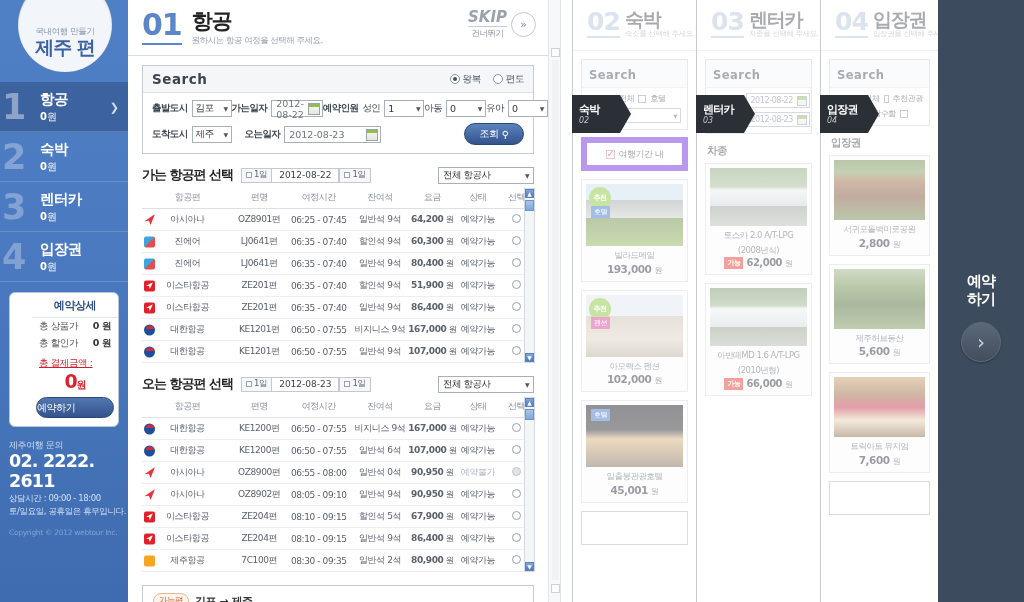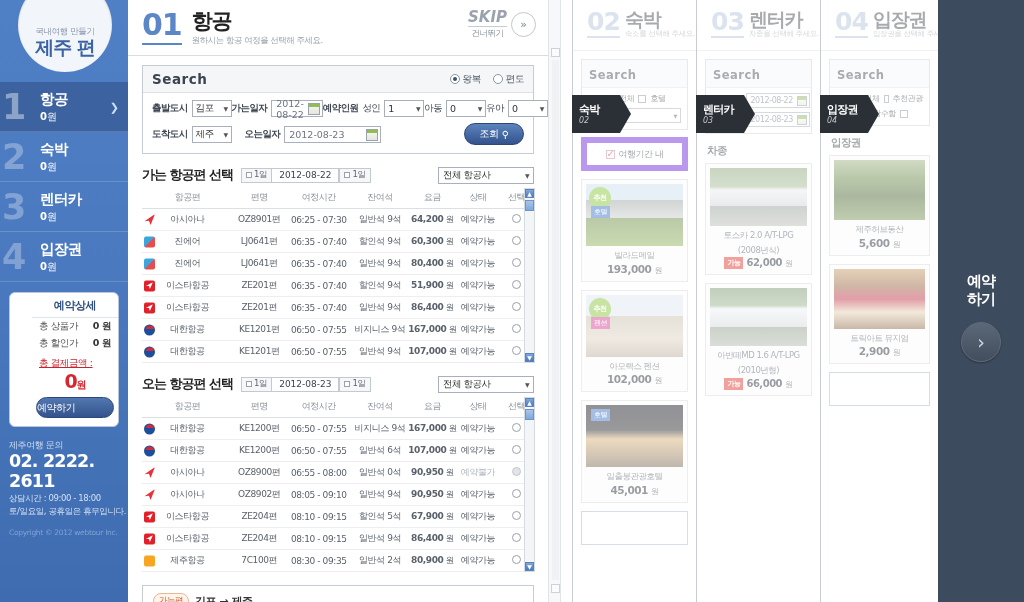--- a/index.html
+++ b/index.html
@@ -533,21 +533,21 @@
             <th>잔여석</th>
             <th>요금</th>
             <th>상태</th>
             <th>선택</th>
           </tr>
             </thead>
           <tbody id="out-body">
               <tr>
                 <td class="c-air"><i class="air-logo air-OZ"></i>아시아나</td>
                 <td>OZ8901편</td>
-                <td>06:25 - 07:30</td>
+                <td>06:25 - 07:45</td>
                 <td>일반석 9석</td>
                 <td class="c-price">64,200<span> 원</span></td>
                 <td class="c-status">예약가능</td>
                 <td class="rdo-cell"><span class="rdo2"></span></td>
               </tr>
               <tr>
                 <td class="c-air"><i class="air-logo air-LJ"></i>진에어</td>
                 <td>LJ0641편</td>
                 <td>06:35 - 07:40</td>
                 <td>할인석 9석</td>
@@ -867,31 +867,38 @@
         <div class="p-frow">
           <span class="chk"></span>
           <span>유람선/잠수함</span>
           <span class="chk"></span>
         </div>
       </div>
     </div>
     <div class="p-section-title">입장권</div>
     <div class="card">
       <div class="card-img" style="height:60px">
+          <div class="ph ph-maze"></div>
+        </div>
+      <div class="card-name">서귀포돌벽미로공원</div>
+      <div class="card-price"><em style="font-style:normal">2,800</em> <span>원</span></div>
+    </div>
+    <div class="card">
+      <div class="card-img" style="height:60px">
           <div class="ph ph-garden"></div>
         </div>
       <div class="card-name">제주허브동산</div>
       <div class="card-price"><em style="font-style:normal">5,600</em> <span>원</span></div>
     </div>
     <div class="card">
       <div class="card-img" style="height:60px">
           <div class="ph ph-art"></div>
         </div>
       <div class="card-name">트릭아트 뮤지엄</div>
-      <div class="card-price"><em style="font-style:normal">2,900</em> <span>원</span></div>
+      <div class="card-price"><em style="font-style:normal">7,600</em> <span>원</span></div>
     </div>
     <div class="p-bottom-box"></div>
     <div class="p-dim"></div>
   </div>
 
   <div class="ribbon" id="ribbon02">
     <span class="ribbon-label">숙박</span>
     <span class="ribbon-num">02</span>
   </div>
   <div class="ribbon" id="ribbon03">

